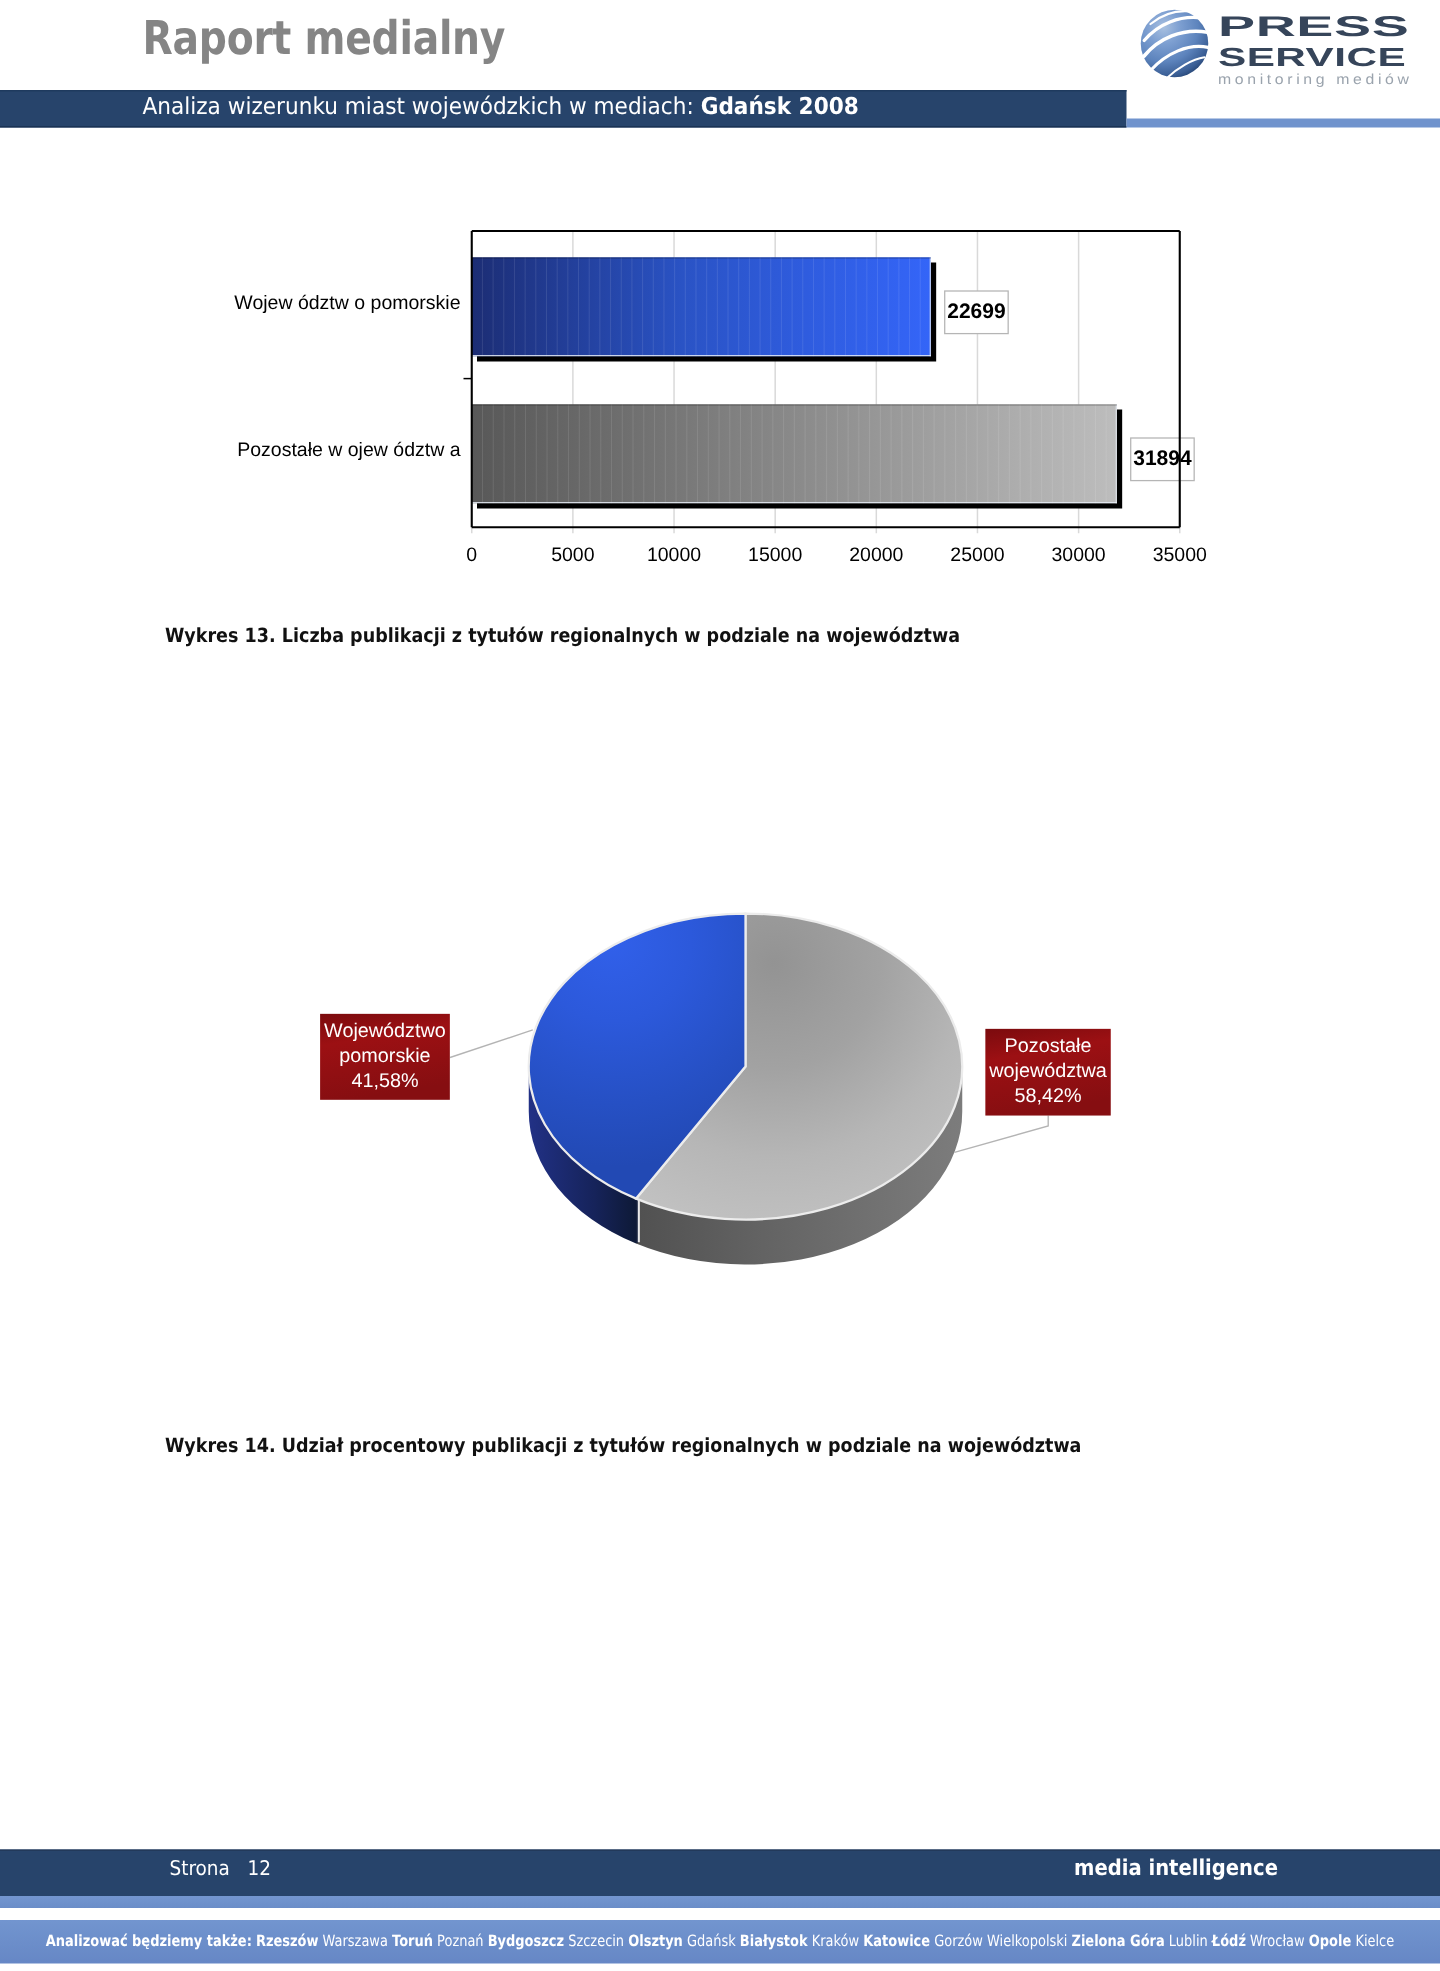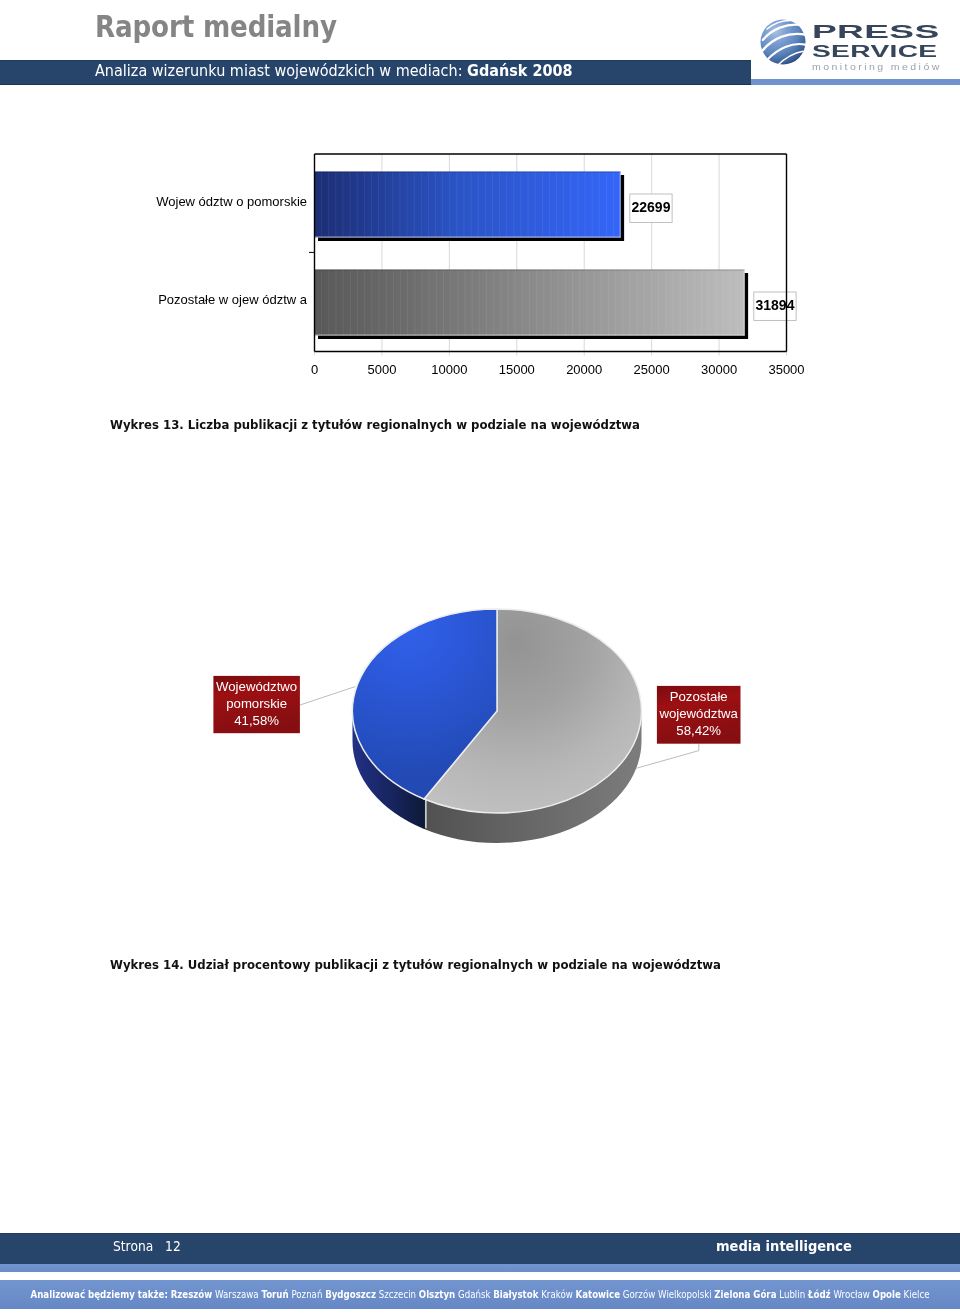--- a/index.html
+++ b/index.html
@@ -12,21 +12,21 @@
   .hdr-title{position:absolute;left:95px;top:10px;font-size:31px;font-weight:bold;color:#858585;
     font-family:"DejaVu Sans",sans-serif;letter-spacing:-0.2px;line-height:33px;
     transform-origin:0 0;transform:scaleX(0.845);}
   .hdr-bar{position:absolute;left:0;top:60px;width:751px;height:25px;background:#27446b;
     border-top:1px solid #1e3a5e;border-bottom:1px solid #1a3354;box-sizing:border-box;}
   .hdr-bar-txt{position:absolute;left:95px;top:62px;font-size:15.5px;color:#ffffff;
     font-family:"DejaVu Sans",sans-serif;white-space:nowrap;line-height:19px;
     transform-origin:0 0;transform:scaleX(0.93);}
   .hdr-bar-txt b{font-weight:bold;}
   .hdr-rule{position:absolute;left:751px;top:79px;width:209px;height:6px;background:#7093cd;}
-  .logo{position:absolute;left:758px;top:3px;width:202px;height:62px;margin-top:13px;}
+  .logo{position:absolute;left:758px;top:3px;width:202px;height:62px;}
   .logo svg{position:absolute;left:0;top:0;}
   .logo-txt{position:absolute;left:54px;top:0px;}
   .logo-l1,.logo-l2{font-family:"Liberation Sans",sans-serif;font-weight:bold;color:#36455a;
     white-space:nowrap;transform-origin:0 0;}
   .logo-l1{font-size:19px;letter-spacing:0.2px;height:19px;line-height:19px;
     transform:scaleX(1.95) translateY(6px);}
   .logo-l2{font-size:17.4px;letter-spacing:0.2px;height:18px;line-height:18px;
     transform:scaleX(1.62) translateY(7px);}
   .logo-l3{font-family:"Liberation Sans",sans-serif;font-size:9.6px;color:#9aa3ad;letter-spacing:2.2px;
     line-height:11px;white-space:nowrap;transform-origin:0 0;transform:translateY(8px) scaleX(1.10);}

